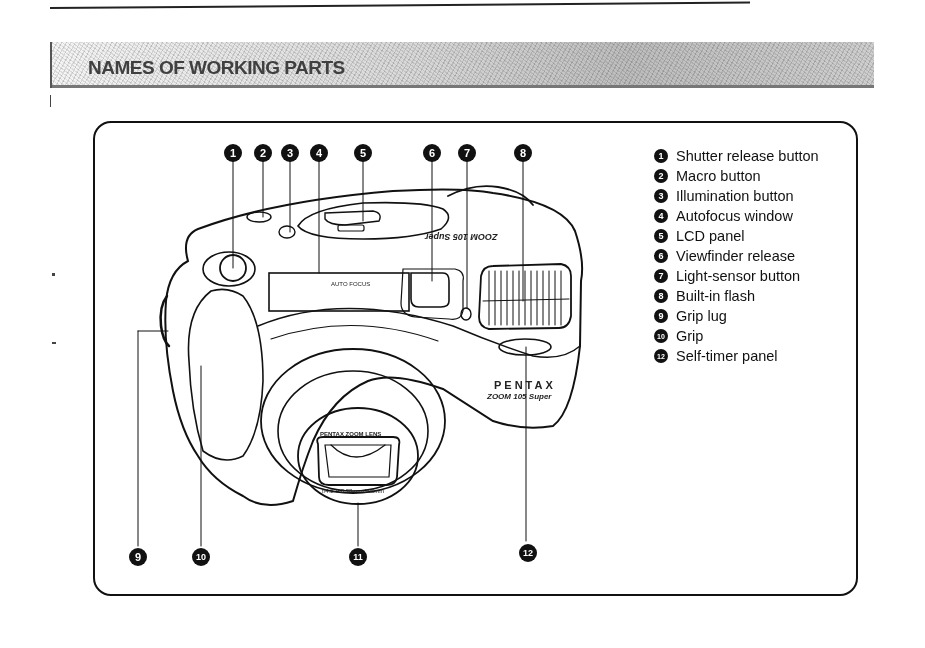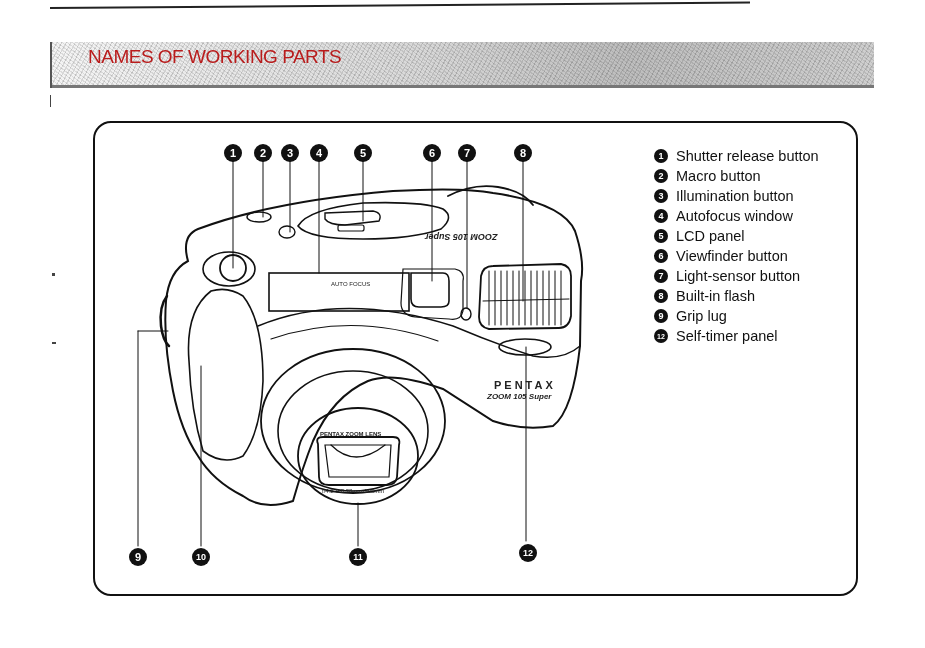--- a/index.html
+++ b/index.html
@@ -5,21 +5,21 @@
   html, body { margin:0; padding:0; background:#fff; }
   body { width:925px; height:648px; position:relative; overflow:hidden; font-family:"Liberation Sans", sans-serif; color:#111; }
   .top-rule { position:absolute; left:50px; top:7px; width:700px; height:2px; background:#222; transform:rotate(-0.45deg); transform-origin:left; }
   .header-band { position:absolute; left:50px; top:42px; width:822px; height:46px;
     background:
       repeating-linear-gradient(37deg, rgba(0,0,0,.10) 0 1px, transparent 1px 3px),
       repeating-linear-gradient(-61deg, rgba(0,0,0,.12) 0 1px, transparent 1px 4px),
       linear-gradient(90deg, #f4f4f4 0%, #d8d8d8 45%, #bdbdbd 70%, #cfcfcf 100%);
     border-left:2px solid #555; }
   .header-band::after { content:""; position:absolute; left:0; right:0; bottom:0; height:3px; background:#777; }
-  .header-title { position:absolute; left:88px; top:46px; font-size:19px; font-weight:normal; letter-spacing:-0.5px; color:#b91c1c; }
+  .header-title { position:absolute; left:88px; top:57px; font-size:19px; font-weight:bold; letter-spacing:-0.5px; color:#404040; }
   .panel { position:absolute; left:93px; top:121px; width:761px; height:471px; border:2.5px solid #111; border-radius:18px; }
   .diagram { position:absolute; left:93px; top:121px; }
   .legend { position:absolute; left:654px; top:146px; }
   .legend-item { display:flex; align-items:center; height:20px; font-size:14.5px; }
   .badge { width:14px; height:14px; border-radius:50%; background:#111; color:#fff; font-size:9px; font-weight:bold; display:inline-flex; align-items:center; justify-content:center; margin-right:8px; }
   .callout { position:absolute; width:18px; height:18px; border-radius:50%; background:#111; color:#fff; font-size:11px; font-weight:bold; display:flex; align-items:center; justify-content:center; transform:translate(-50%,-50%); }
   .speck { position:absolute; background:#444; }
   .label-text { position:absolute; font-size:6px; color:#222; }
   .brand { position:absolute; font-style:italic; font-weight:bold; color:#222; }
 </style>
@@ -136,31 +136,35 @@
   <div class="legend-item">
       <span class="badge">4</span>
       <span>Autofocus window</span>
     </div>
   <div class="legend-item">
       <span class="badge">5</span>
       <span>LCD panel</span>
     </div>
   <div class="legend-item">
       <span class="badge">6</span>
-      <span>Viewfinder button</span>
+      <span>Viewfinder release</span>
     </div>
   <div class="legend-item">
       <span class="badge">7</span>
       <span>Light-sensor button</span>
     </div>
   <div class="legend-item">
       <span class="badge">8</span>
       <span>Built-in flash</span>
     </div>
   <div class="legend-item">
       <span class="badge">9</span>
       <span>Grip lug</span>
     </div>
   <div class="legend-item">
+      <span class="badge" style="font-size:7px;">10</span>
+      <span>Grip</span>
+    </div>
+  <div class="legend-item">
       <span class="badge" style="font-size:7px;">12</span>
       <span>Self-timer panel</span>
     </div>
 </div>
 
 </body></html>

